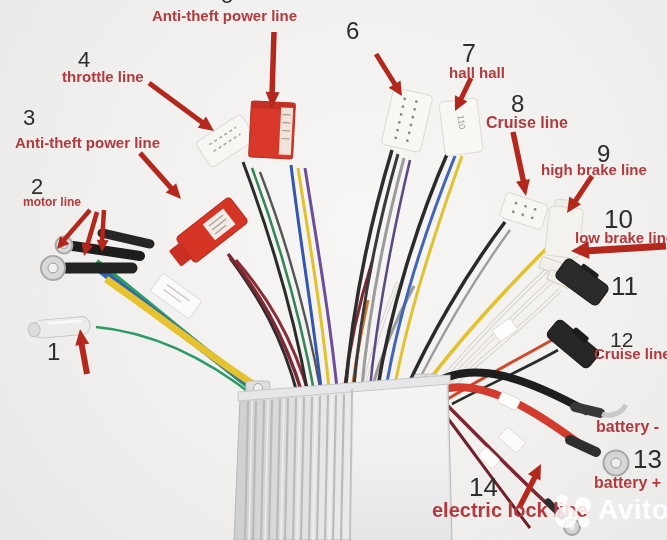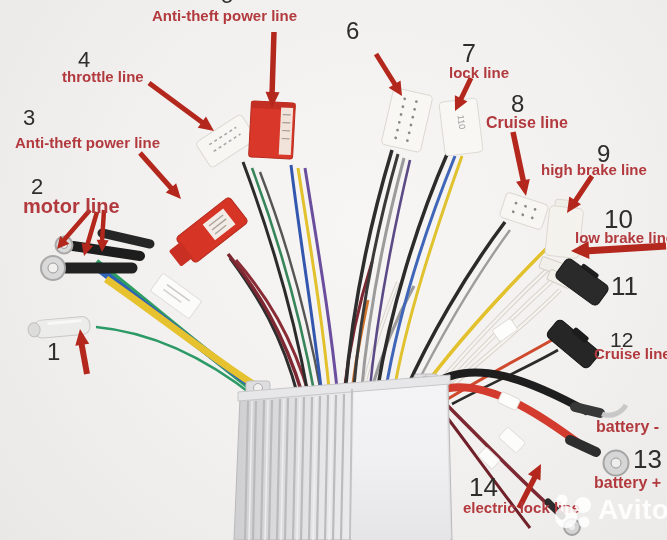--- a/index.html
+++ b/index.html
@@ -319,56 +319,56 @@
     <g>
       <line x1="519" y1="508" x2="536" y2="475" stroke-width="5.5"></line>
       <polygon points="0,0 -15,-7 -15,7" transform="translate(541,464) rotate(-63)" stroke="none"></polygon>
     </g>
   </g>
 </svg>
 
 <div class="num" style="left:47px;top:340px;font-size:24px">1</div>
 
 <div class="num" style="left:31px;top:176px;font-size:22px">2</div>
-<div class="lbl" style="left:23px;top:196px;font-size:20px">motor line</div>
+<div class="lbl" style="left:23px;top:196px;font-size:12px">motor line</div>
 
 <div class="num" style="left:23px;top:107px;font-size:22px">3</div>
 <div class="lbl" style="left:15px;top:135px;font-size:15px">Anti-theft power line</div>
 
 <div class="num" style="left:78px;top:49px;font-size:22px">4</div>
 <div class="lbl" style="left:62px;top:69px;font-size:15px">throttle line</div>
 
 <div class="num" style="left:221px;top:-15px;font-size:22px">5</div>
 <div class="lbl" style="left:152px;top:8px;font-size:15px">Anti-theft power line</div>
 
 <div class="num" style="left:346px;top:19px;font-size:24px">6</div>
 
 <div class="num" style="left:462px;top:41px;font-size:25px">7</div>
-<div class="lbl" style="left:449px;top:65px;font-size:15px">lock line</div>
+<div class="lbl" style="left:449px;top:65px;font-size:15px">hall hall</div>
 
 <div class="num" style="left:511px;top:92px;font-size:24px">8</div>
 <div class="lbl" style="left:486px;top:115px;font-size:16px">Cruise line</div>
 
 <div class="num" style="left:597px;top:142px;font-size:24px">9</div>
 <div class="lbl" style="left:541px;top:162px;font-size:15px">high brake line</div>
 
 <div class="num" style="left:604px;top:206px;font-size:26px">10</div>
 <div class="lbl" style="left:575px;top:230px;font-size:15px">low brake line</div>
 
 <div class="num" style="left:611px;top:273px;font-size:26px">11</div>
 
 <div class="num" style="left:610px;top:329px;font-size:21px">12</div>
 <div class="lbl" style="left:594px;top:346px;font-size:15px">Cruise line</div>
 
 <div class="lbl" style="left:596px;top:419px;font-size:16px">battery -</div>
 <div class="num" style="left:633px;top:446px;font-size:26px">13</div>
 <div class="lbl" style="left:594px;top:475px;font-size:16px">battery +</div>
 
 <div class="num" style="left:469px;top:474px;font-size:26px">14</div>
-<div class="lbl" style="left:463px;top:500px;font-size:15px">electric lock line</div>
+<div class="lbl" style="left:432px;top:500px;font-size:20px">electric lock line</div>
 
 <div class="wm">
   <svg width="46" height="44">
     <g fill="rgba(255,255,255,0.85)">
       <circle cx="14" cy="25" r="11"></circle>
       <circle cx="10" cy="8" r="5.5"></circle>
       <circle cx="31" cy="13" r="8"></circle>
       <circle cx="32" cy="30" r="5.5"></circle>
     </g>
   </svg>

